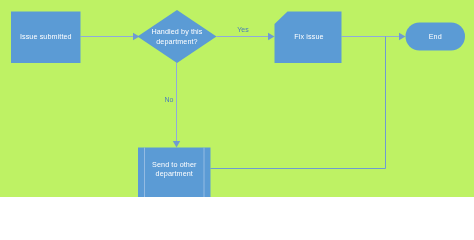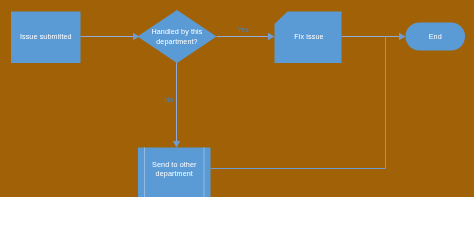--- a/index.html
+++ b/index.html
@@ -8,21 +8,21 @@
     padding: 0;
     background: #ffffff;
   }
   body {
     font-family: "Liberation Sans", sans-serif;
   }
   #canvas {
     position: relative;
     width: 474px;
     height: 197px;
-    background: #a16207;
+    background: #bef264;
     overflow: hidden;
   }
   #flow-svg {
     position: absolute;
     top: 0;
     left: 0;
     width: 474px;
     height: 197px;
     display: block;
   }

